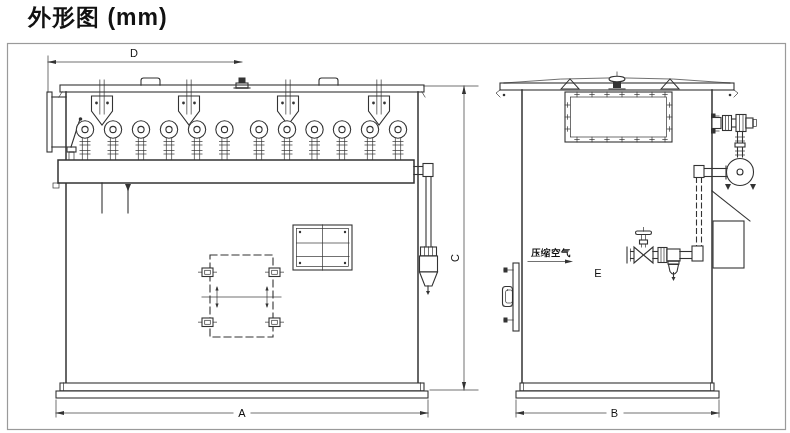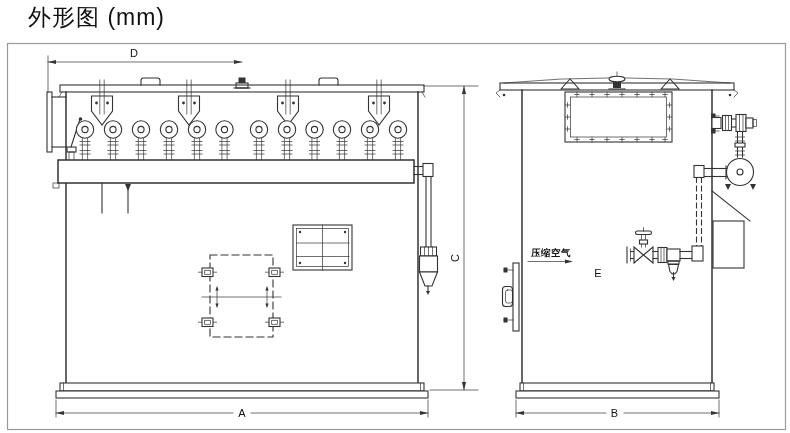--- a/index.html
+++ b/index.html
@@ -1,19 +1,19 @@
 <!DOCTYPE html>
 <html style="--line: #333333; --border: #9a9a9a; --background: #ffffff; --text: #111111;"><head>
 <meta charset="utf-8">
 <style>
   :root { --line:#333333; --border:#9a9a9a; --background:#ffffff; --text:#111111; }
   html,body{margin:0;padding:0;background:var(--background);}
   .stage{position:relative;width:790px;height:433px;background:var(--background);overflow:hidden;
          font-family:"Liberation Sans","DejaVu Sans",sans-serif;}
-  h1.title{position:absolute;left:28px;top:2px;margin:0;font-size:23px;font-weight:400;
+  h1.title{position:absolute;left:28px;top:2px;margin:0;font-size:23px;font-weight:700;
            color:var(--text);letter-spacing:1px;}
   svg{position:absolute;left:0;top:0;color:var(--line);}
   .s{stroke:var(--line);fill:none;stroke-width:1.1px;stroke-linecap:square;}
   .s2{stroke-width:1.5px;}
   .t{stroke-width:.7px;}
   .w{fill:#fff;}
   .f{fill:var(--line);stroke:none;}
   .dash{stroke-dasharray:7 4;}
   .hid{stroke-dasharray:5 3.5;}
   .cl{stroke-dasharray:11 3 2.5 3;stroke-width:.7px;}

